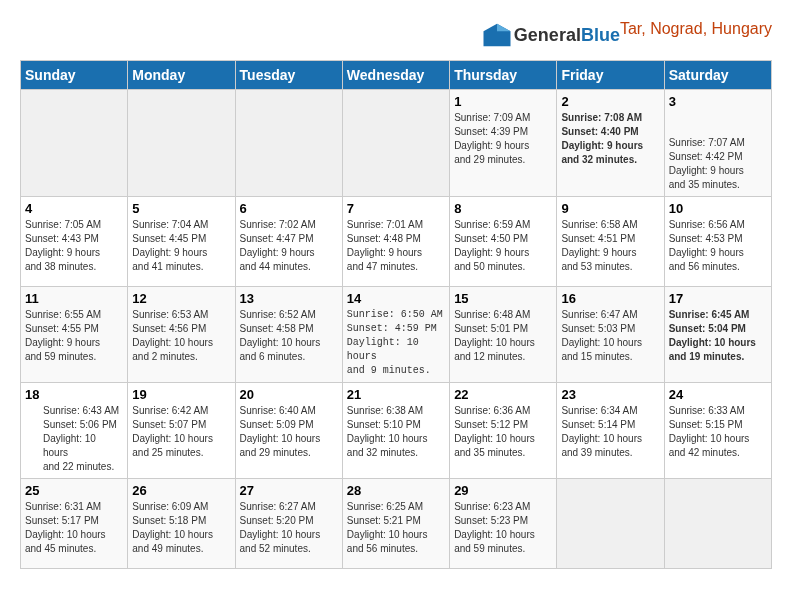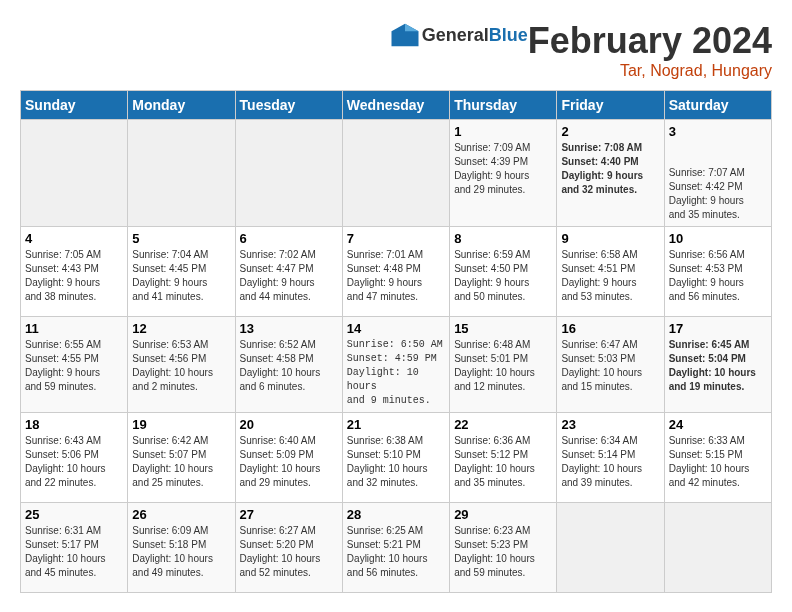--- a/index.html
+++ b/index.html
@@ -89,21 +89,20 @@
   <div class="logo">
     <svg class="logo-icon" viewBox="0 0 40 40" xmlns="http://www.w3.org/2000/svg">
       <polygon points="20,5 38,15 38,35 20,35 2,35 2,15" fill="#1a6faf"></polygon>
       <polygon points="20,5 38,15 20,15" fill="#5aabdd"></polygon>
     </svg>
     <div>
       <span style="font-size:18px;font-weight:bold;color:#333;">General</span><span style="font-size:18px;font-weight:bold;color:#1a6faf;">Blue</span>
     </div>
   </div>
   <div class="title-block">
-    <div class="month-title">February 2024</div>
     <div class="location-title">Tar, Nograd, Hungary</div>
   </div>
 </div>
 
 <table>
   <thead>
     <tr>
     <th>Sunday</th>
         <th>Monday</th>
         <th>Tuesday</th>
@@ -239,21 +238,21 @@
           <span class="day-num">17</span>
           <div class="day-info" style="white-space: pre-line; font-weight: bold;">Sunrise: 6:45 AM
 Sunset: 5:04 PM
 Daylight: 10 hours
 and 19 minutes.</div>
         </td>
       </tr>
       <tr>
         <td>
           <span class="day-num">18</span>
-          <div class="day-info" style="white-space: pre-line;">Sunrise: 6:43 AM
+          <div class="day-info" style="white-space: pre-line; margin-left: 18px;">Sunrise: 6:43 AM
 Sunset: 5:06 PM
 Daylight: 10 hours
 and 22 minutes.</div>
         </td>
         <td>
           <span class="day-num">19</span>
           <div class="day-info" style="white-space: pre-line;">Sunrise: 6:42 AM
 Sunset: 5:07 PM
 Daylight: 10 hours
 and 25 minutes.</div>

